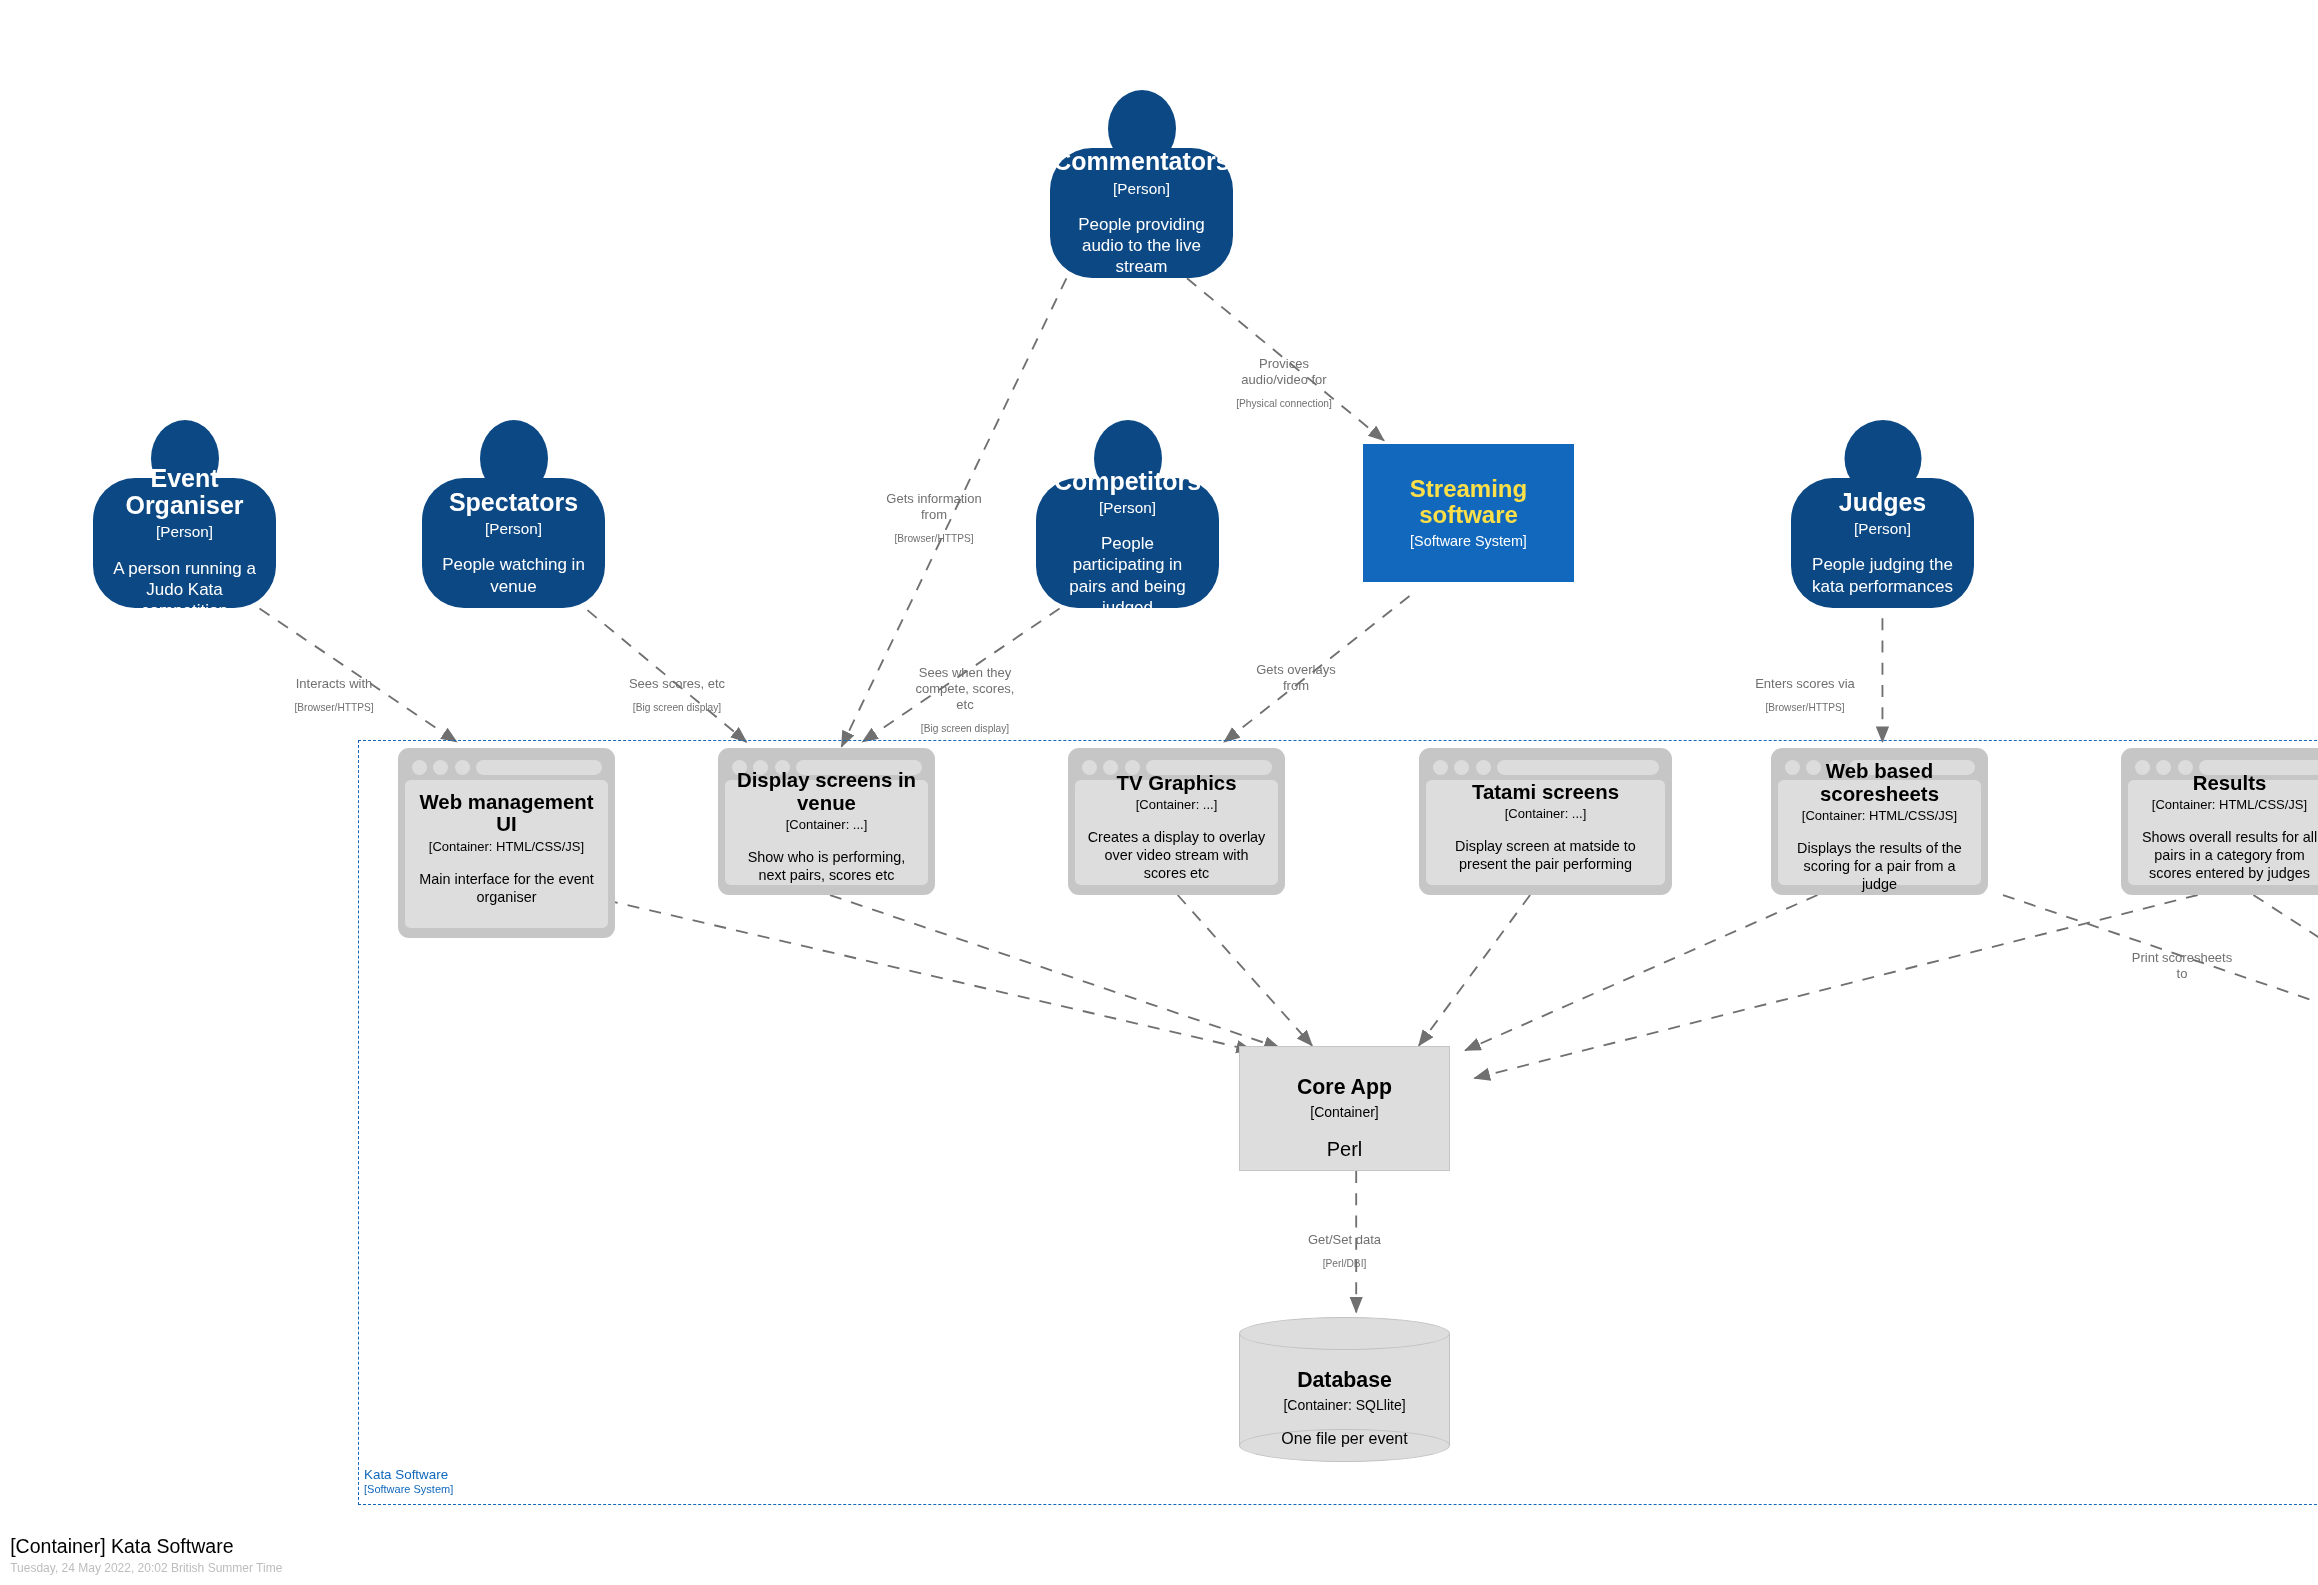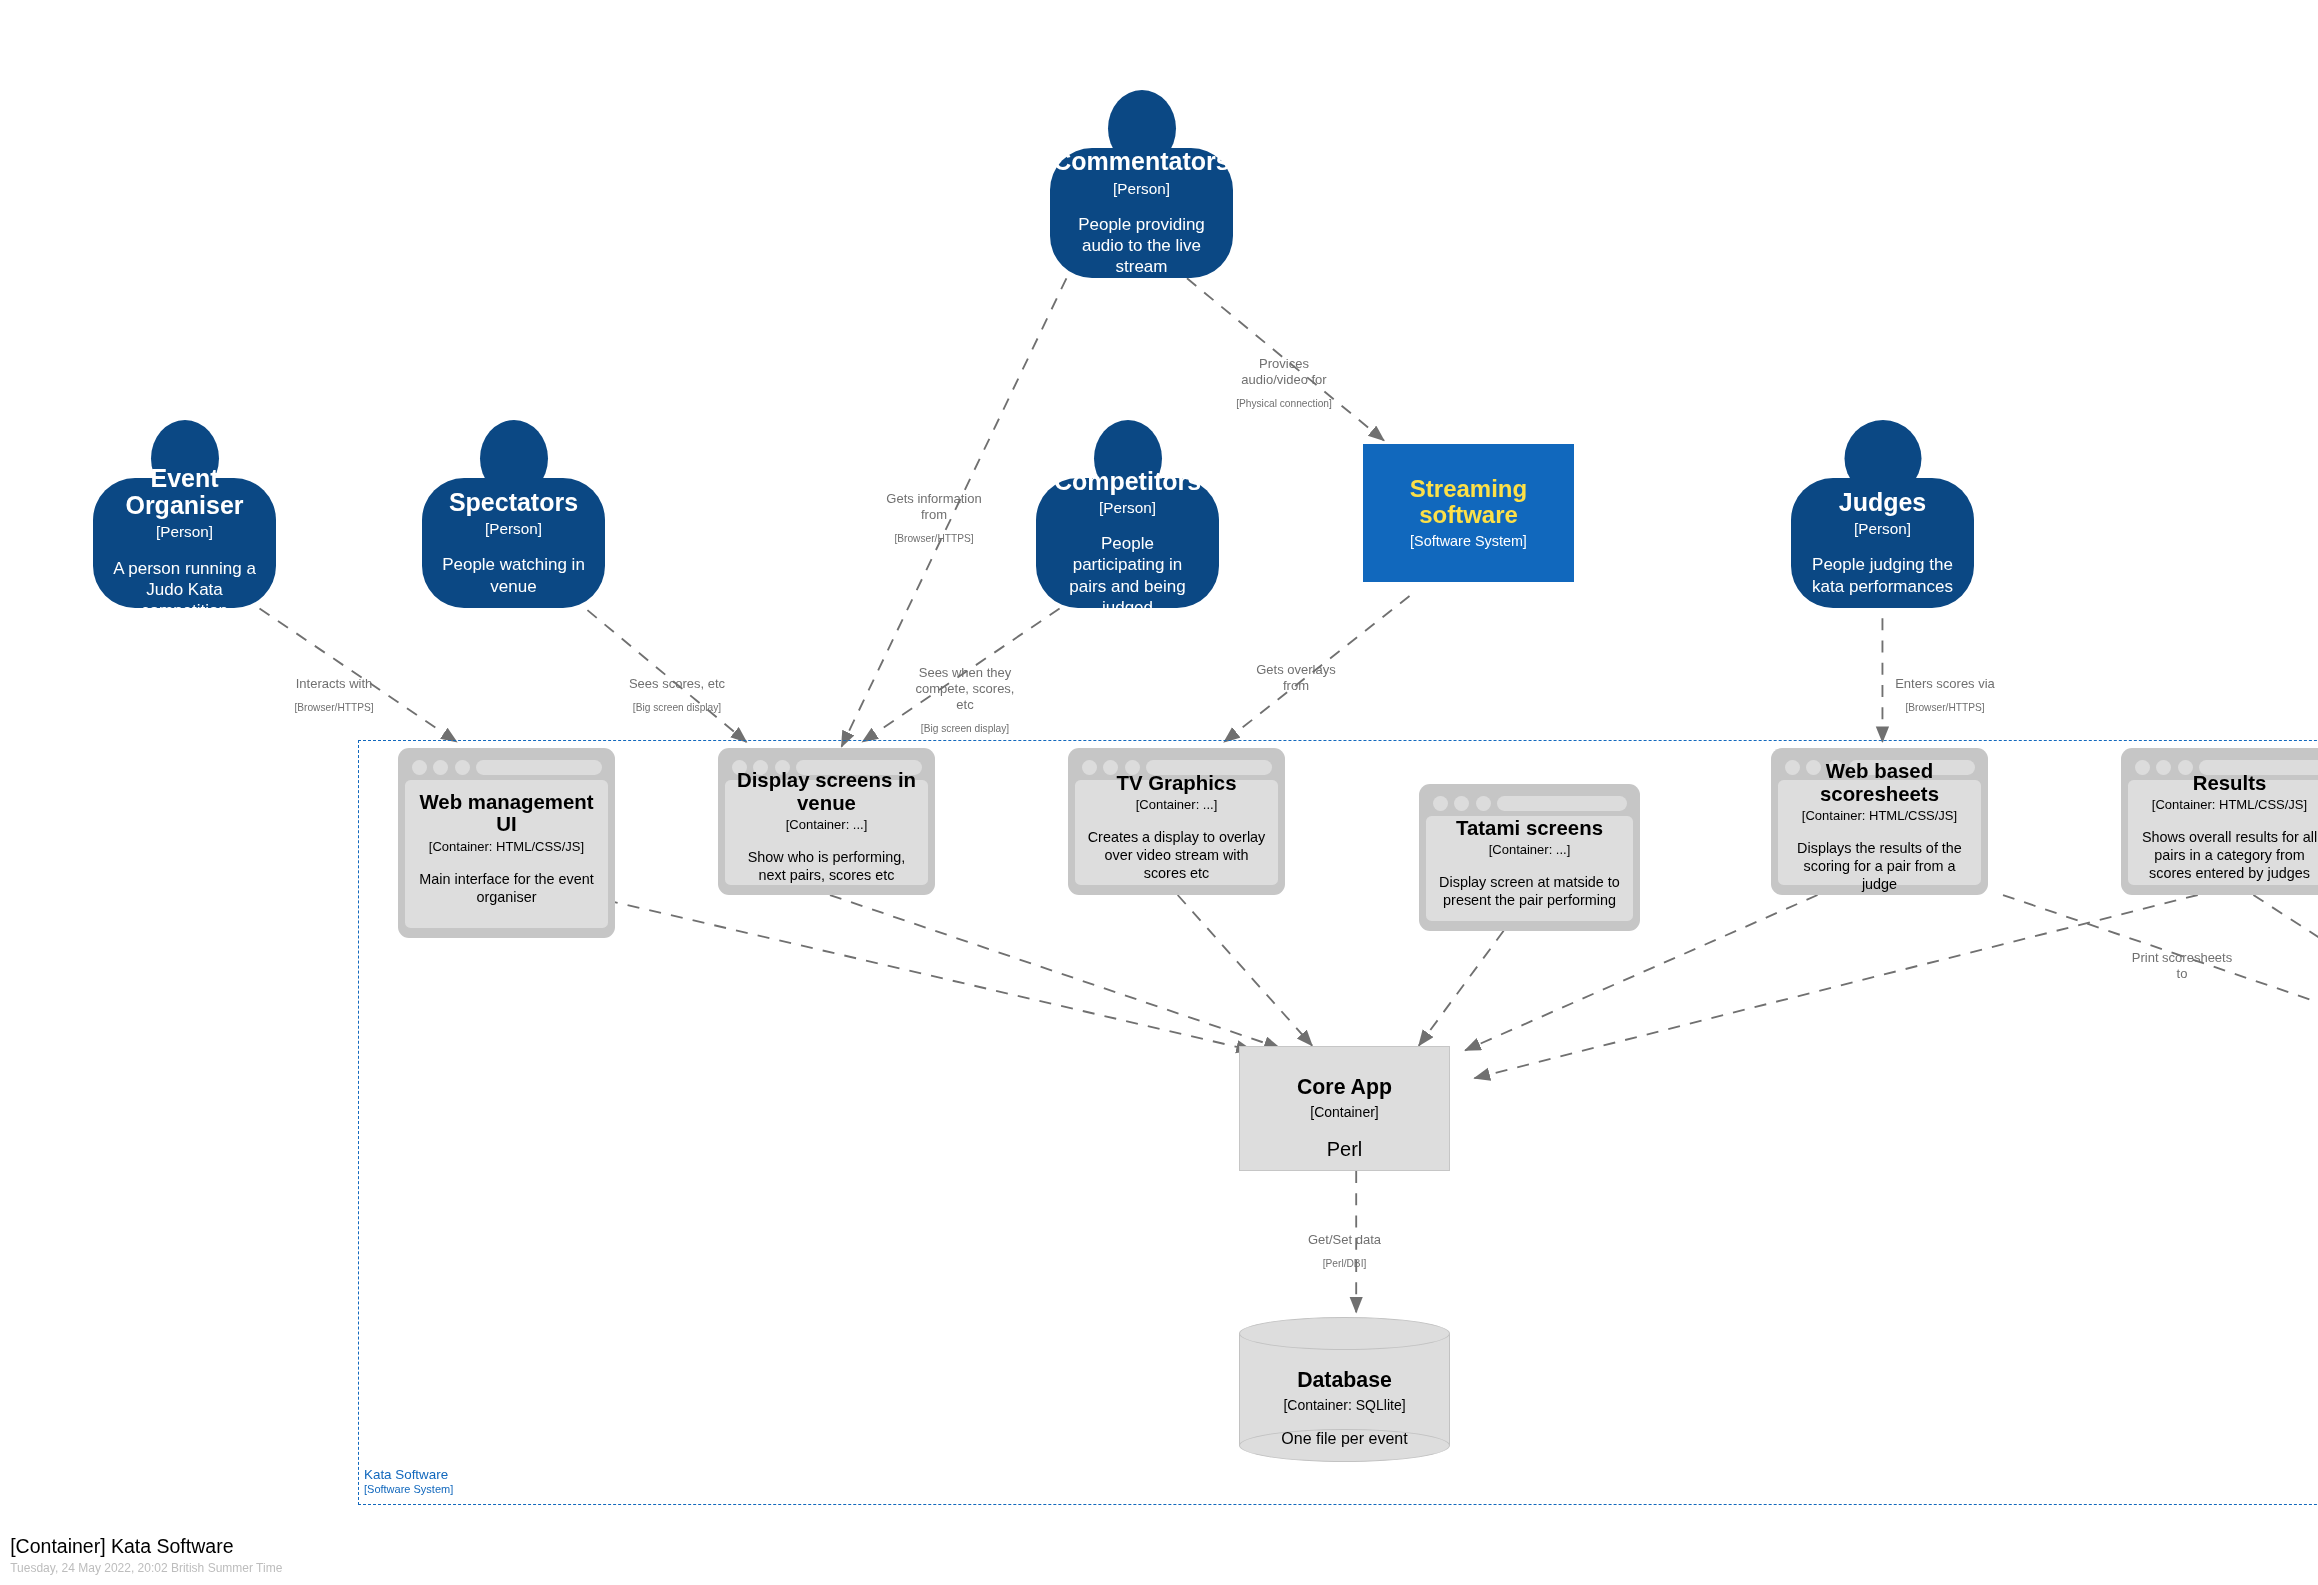--- a/index.html
+++ b/index.html
@@ -337,21 +337,21 @@
       <span class="dot"></span>
       <span class="urlbar"></span>
     </div>
     <div class="screen">
       <div class="n-title">TV Graphics</div>
       <div class="n-type">[Container: ...]</div>
       <div class="n-desc">Creates a display to overlay over video stream with scores etc</div>
     </div>
   </div>
 
-  <div class="node winbox" style="left:1419px; top:748px; width:221px; height:147px;margin-top:36px;">
+  <div class="node winbox" style="left:1419px; top:748px; width:253px; height:147px;">
     <div class="chrome">
       <span class="dot"></span>
       <span class="dot"></span>
       <span class="dot"></span>
       <span class="urlbar"></span>
     </div>
     <div class="screen">
       <div class="n-title">Tatami screens</div>
       <div class="n-type">[Container: ...]</div>
       <div class="n-desc">Display screen at matside to present the pair performing</div>
@@ -431,21 +431,21 @@
 etc</span>
     <span class="el-tech">[Big screen display]</span>
   </div>
 
   <div class="edge-label" style="left:1238px; top:653px; width:116px;">
     <span class="el-text">Gets overlays
 from</span>
     <span class="el-tech"></span>
   </div>
 
-  <div class="edge-label" style="left:1878px; top:667px; width:134px;">
+  <div class="edge-label" style="left:1738px; top:667px; width:134px;">
     <span class="el-text">Enters scores via</span>
     <span class="el-tech">[Browser/HTTPS]</span>
   </div>
 
   <div class="edge-label" style="left:2117px; top:941px; width:130px;">
     <span class="el-text">Print scoresheets
 to</span>
     <span class="el-tech"></span>
   </div>
 

